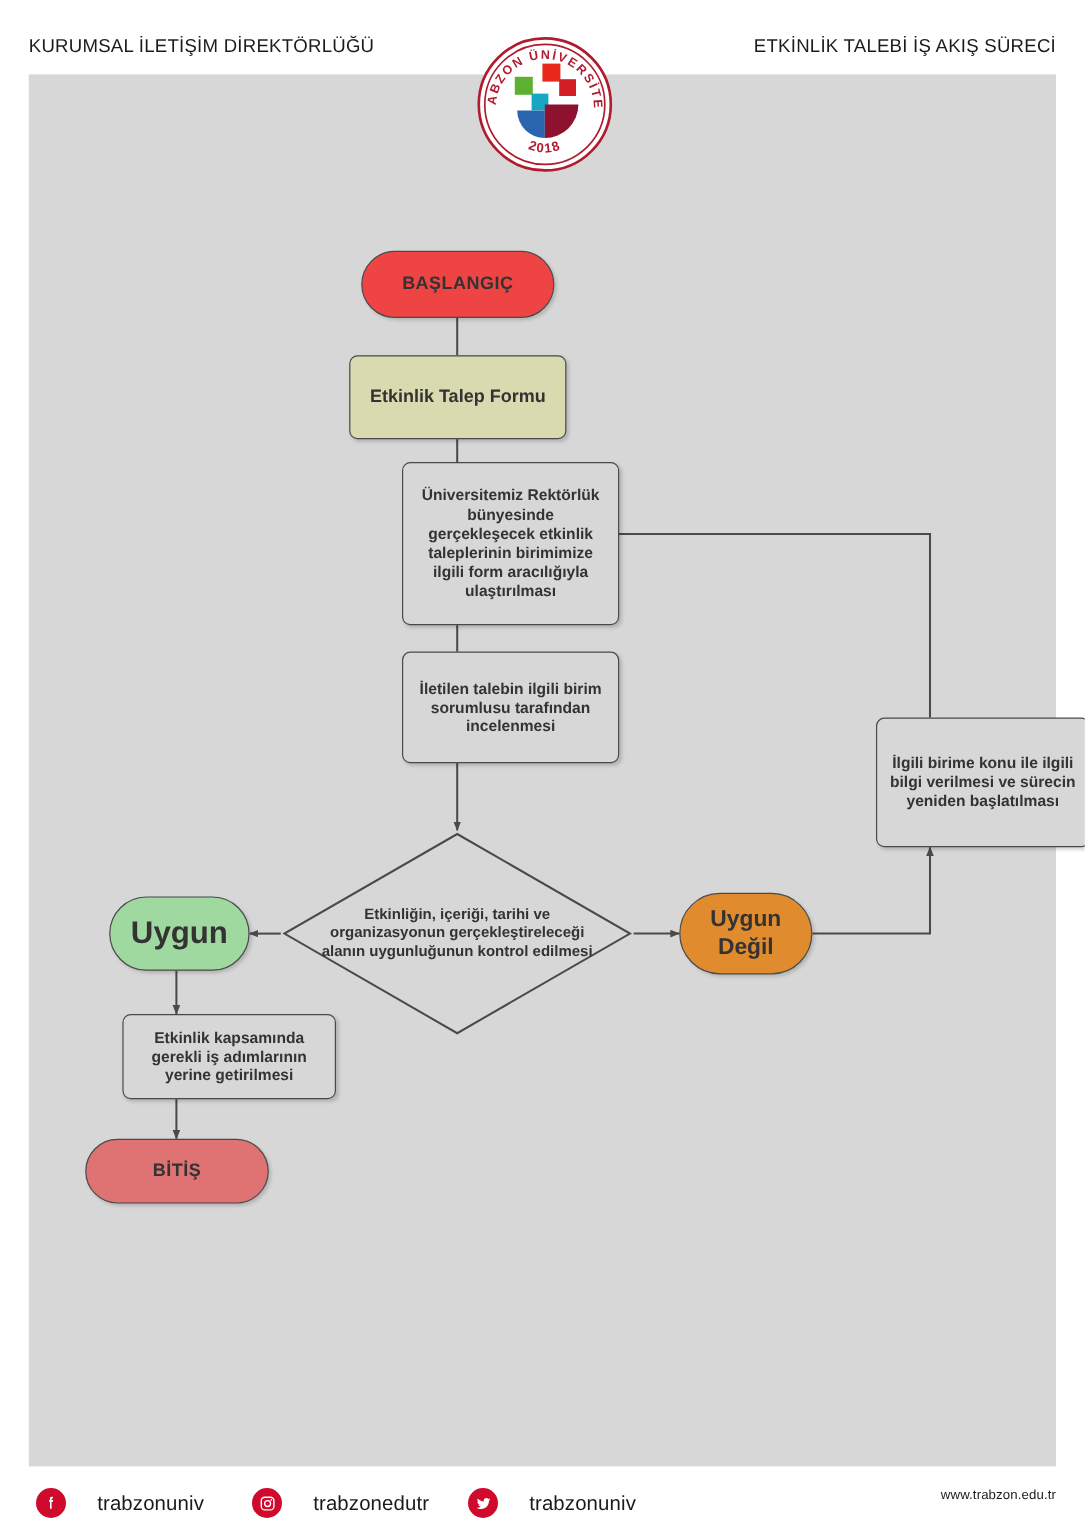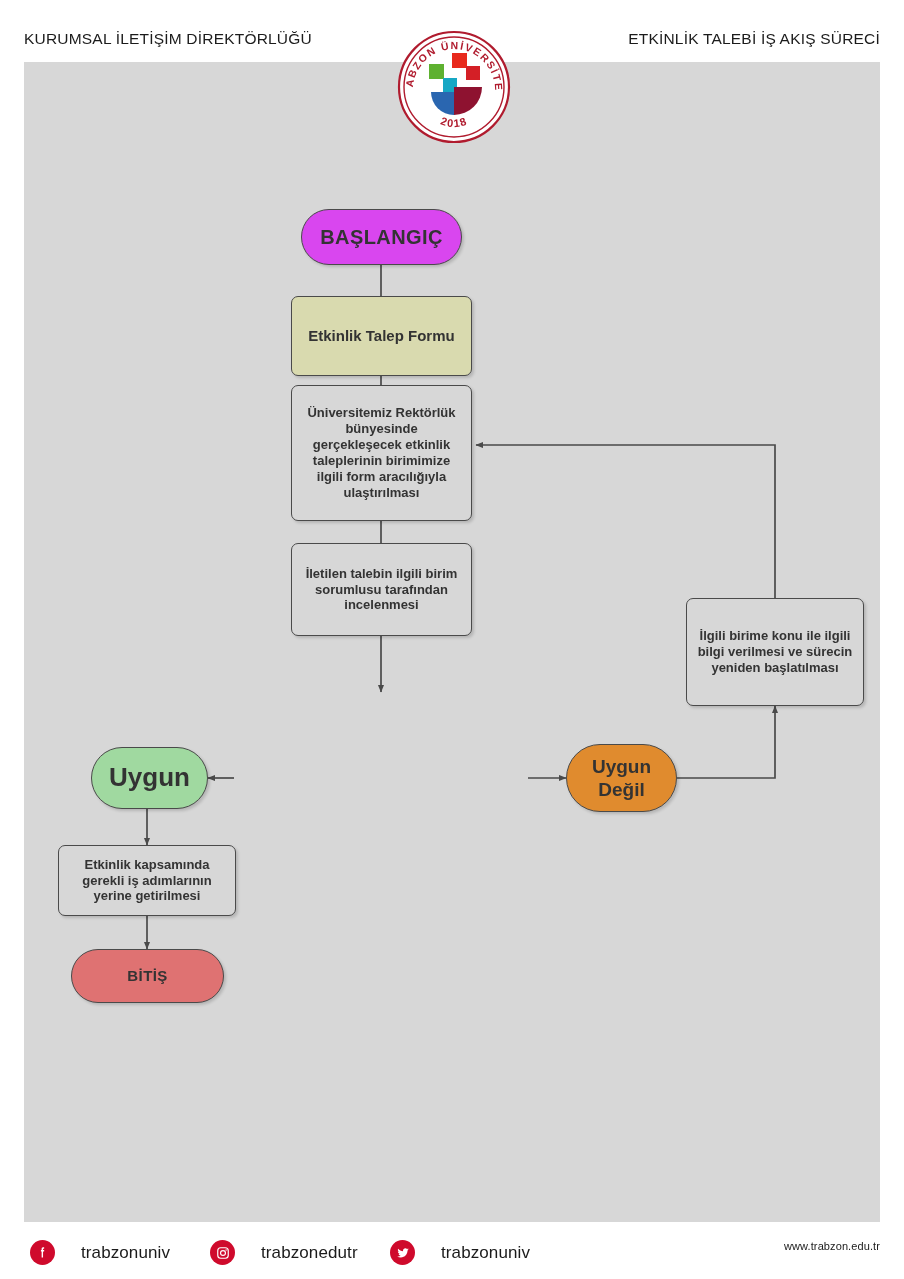--- a/index.html
+++ b/index.html
@@ -68,23 +68,23 @@
     color: #333333;
     font-weight: bold;
     line-height: 1.22;
     z-index: 20;
     box-shadow: 2px 2px 3px rgba(0,0,0,.16);
   }
   .node.pill  { border-radius: 999px; }
   .node.rect  { border-radius: 7px; }
   .node span { display: block; padding: 0 8px; }
 
-  .n-start   { background: #d946ef; font-size: 20px; letter-spacing: .4px; text-align: center; }
+  .n-start   { background: #ef4444; font-size: 15px; letter-spacing: .4px; text-align: center; }
   .n-form    { background: #d9daaf; font-size: 15px; }
-  .n-process { background: #d7d7d7; font-size: 13px; }
+  .n-process { background: #d7d7d7; font-size: 13px; margin-left: 44px; }
   .n-uygun   { background: #a0d9a0; font-size: 26px; }
   .n-degil   { background: #e08b2e; font-size: 19px; }
   .n-bitis   { background: #df7272; font-size: 15px; letter-spacing: .4px; }
 
   
   .diamond-wrap { position: absolute; z-index: 20; }
   .diamond-text {
     position: absolute; inset: 0;
     display: flex; align-items: center; justify-content: center;
     text-align: center;
@@ -156,32 +156,38 @@
       <path d="M 677,778 L 775,778 L 775,706" marker-end="url(#ah)"></path>
 
       <path d="M 775,598 L 775,445 L 476,445" marker-end="url(#ah)"></path>
     </g>
   </svg>
 
   <div class="node pill n-start" style="left:301px; top:209px; width:161px; height:56px;">
     <span>BAŞLANGIÇ</span>
   </div>
 
-  <div class="node rect n-form" style="left:291px; top:296px; width:181px; height:80px;">
+  <div class="node rect n-form" style="left:291px; top:296px; width:181px; height:70px;">
     <span>Etkinlik Talep Formu</span>
   </div>
 
   <div class="node rect n-process" style="left:291px; top:385px; width:181px; height:136px;">
     <span>Üniversitemiz Rektörlük bünyesinde gerçekleşecek etkinlik taleplerinin birimimize ilgili form aracılığıyla ulaştırılması</span>
   </div>
 
   <div class="node rect n-process" style="left:291px; top:543px; width:181px; height:93px;">
     <span>İletilen talebin ilgili birim sorumlusu tarafından incelenmesi</span>
   </div>
 
+  <div class="diamond-wrap" style="left:234px; top:692px; width:294px; height:172px;">
+    <svg width="294" height="172" viewBox="0 0 294 172" style="position:absolute; inset:0;">
+      <polygon points="147,3 291,86 147,169 3,86" fill="#d7d7d7" stroke="#4a4a4a" stroke-width="1.7"></polygon>
+    </svg>
+    <div class="diamond-text">Etkinliğin, içeriği, tarihi ve organizasyonun gerçekleştireleceği alanın uygunluğunun kontrol edilmesi</div>
+  </div>
 
   <div class="node pill n-uygun" style="left:91px; top:747px; width:117px; height:62px;">
     <span>Uygun</span>
   </div>
 
   <div class="node pill n-degil" style="left:566px; top:744px; width:111px; height:68px;">
     <span>Uygun Değil</span>
   </div>
 
   <div class="node rect n-process" style="left:686px; top:598px; width:178px; height:108px;">

